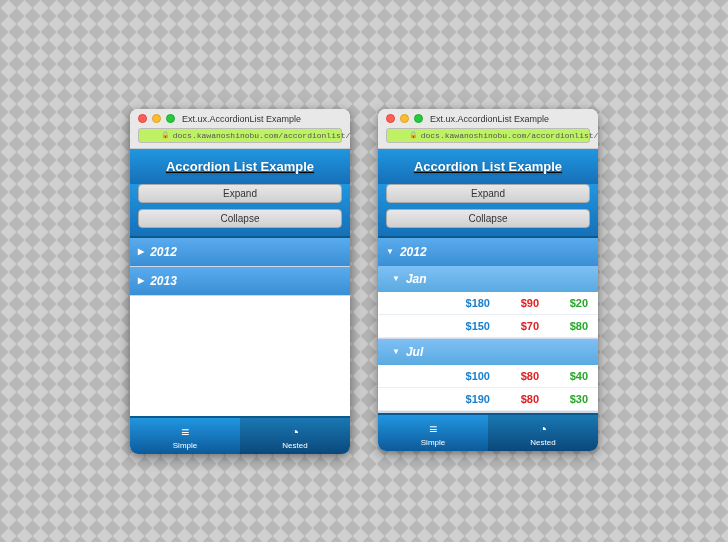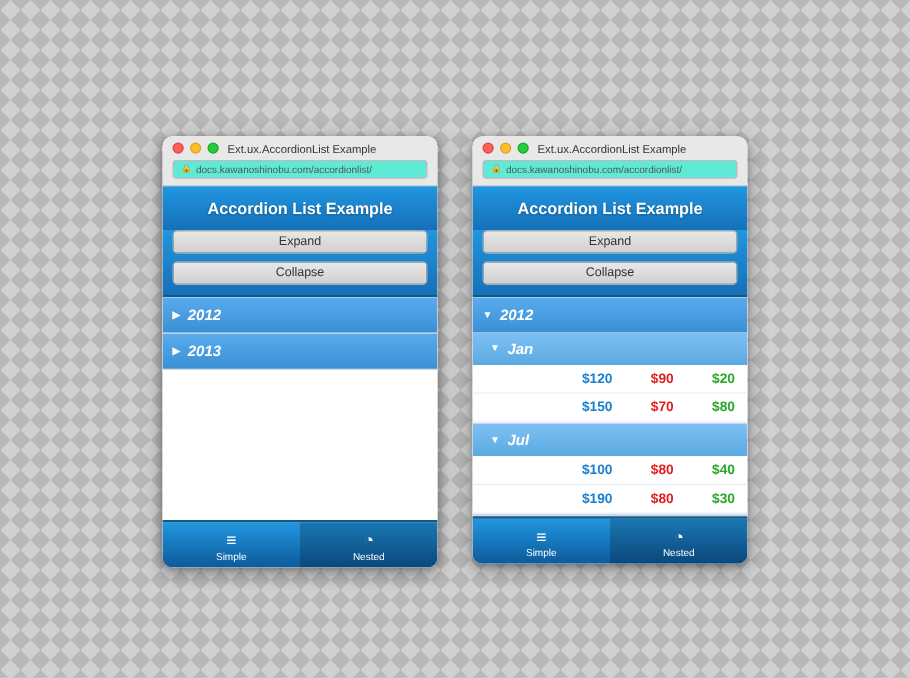--- a/index.html
+++ b/index.html
@@ -63,41 +63,43 @@
     .tl-green { background: #27c93f; border: 1px solid #1aab29; }
 
     .phone-tab-title {
       font-size: 9px;
       color: #333;
       font-weight: 500;
       margin-left: 2px;
     }
 
     .phone-url-bar {
-      background: #5eead4;
+      background: #bef264;
       border: 1px solid #bbb;
       border-radius: 3px;
-      padding: 2px 6px;
+      padding: 2px 22px;
       font-size: 8px;
       color: #555;
       display: flex;
       align-items: center;
       gap: 3px;
+      font-family: Liberation Mono, monospace;
     }
 
     .url-icon {
       font-size: 7px;
       color: #777;
     }
 
     .app-header {
       background: #1a7fce;
       background: linear-gradient(180deg, #2196e0 0%, #1570b8 100%);
       padding: 10px 8px;
       text-align: center;
+      text-decoration: underline;
     }
 
     .app-title {
       color: white;
       font-size: 13px;
       font-weight: bold;
       text-shadow: 0 1px 2px rgba(0,0,0,0.3);
     }
 
     .toolbar {
@@ -313,21 +315,21 @@
           <span class="arrow">▼</span>
           <span class="accordion-label">2012</span>
         </div>
 
         <div class="accordion-group">
           <div class="accordion-header sub">
             <span class="arrow">▼</span>
             <span class="accordion-label">Jan</span>
           </div>
           <div class="accordion-row">
-            <span class="cell-blue">$120</span>
+            <span class="cell-blue">$180</span>
             <span class="cell-red">$90</span>
             <span class="cell-green">$20</span>
           </div>
           <div class="accordion-row">
             <span class="cell-blue">$150</span>
             <span class="cell-red">$70</span>
             <span class="cell-green">$80</span>
           </div>
         </div>
 

